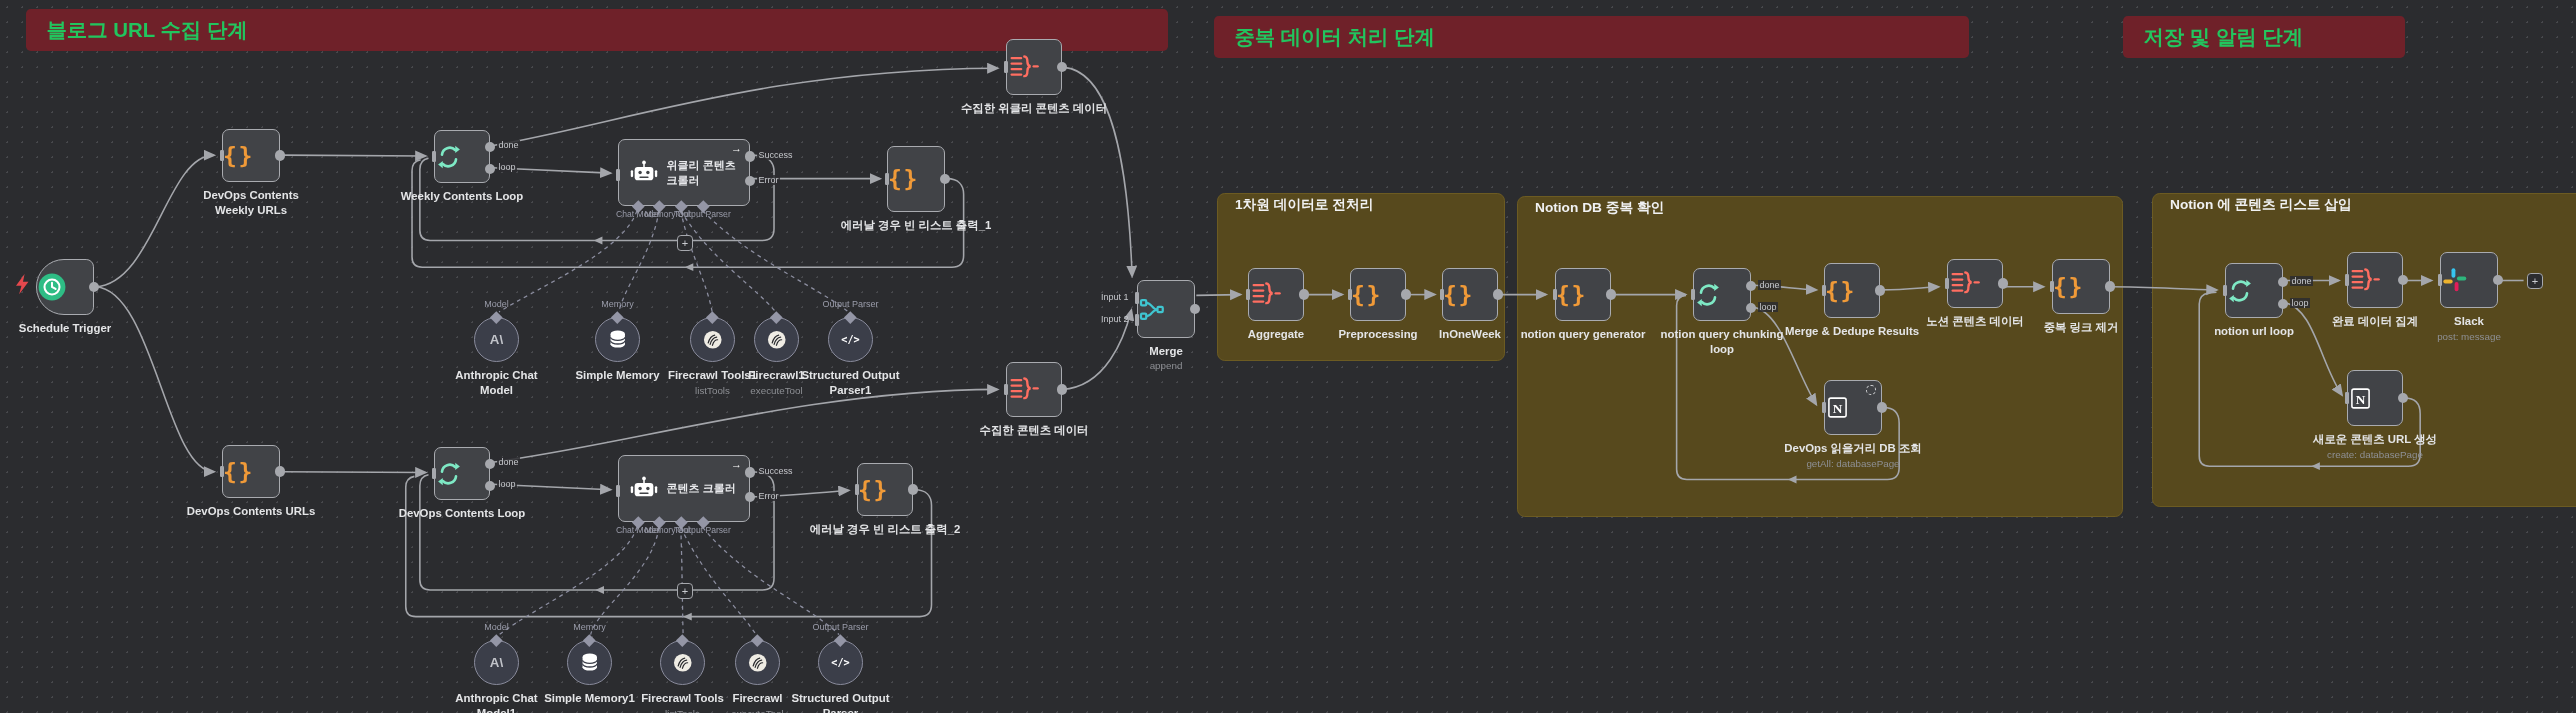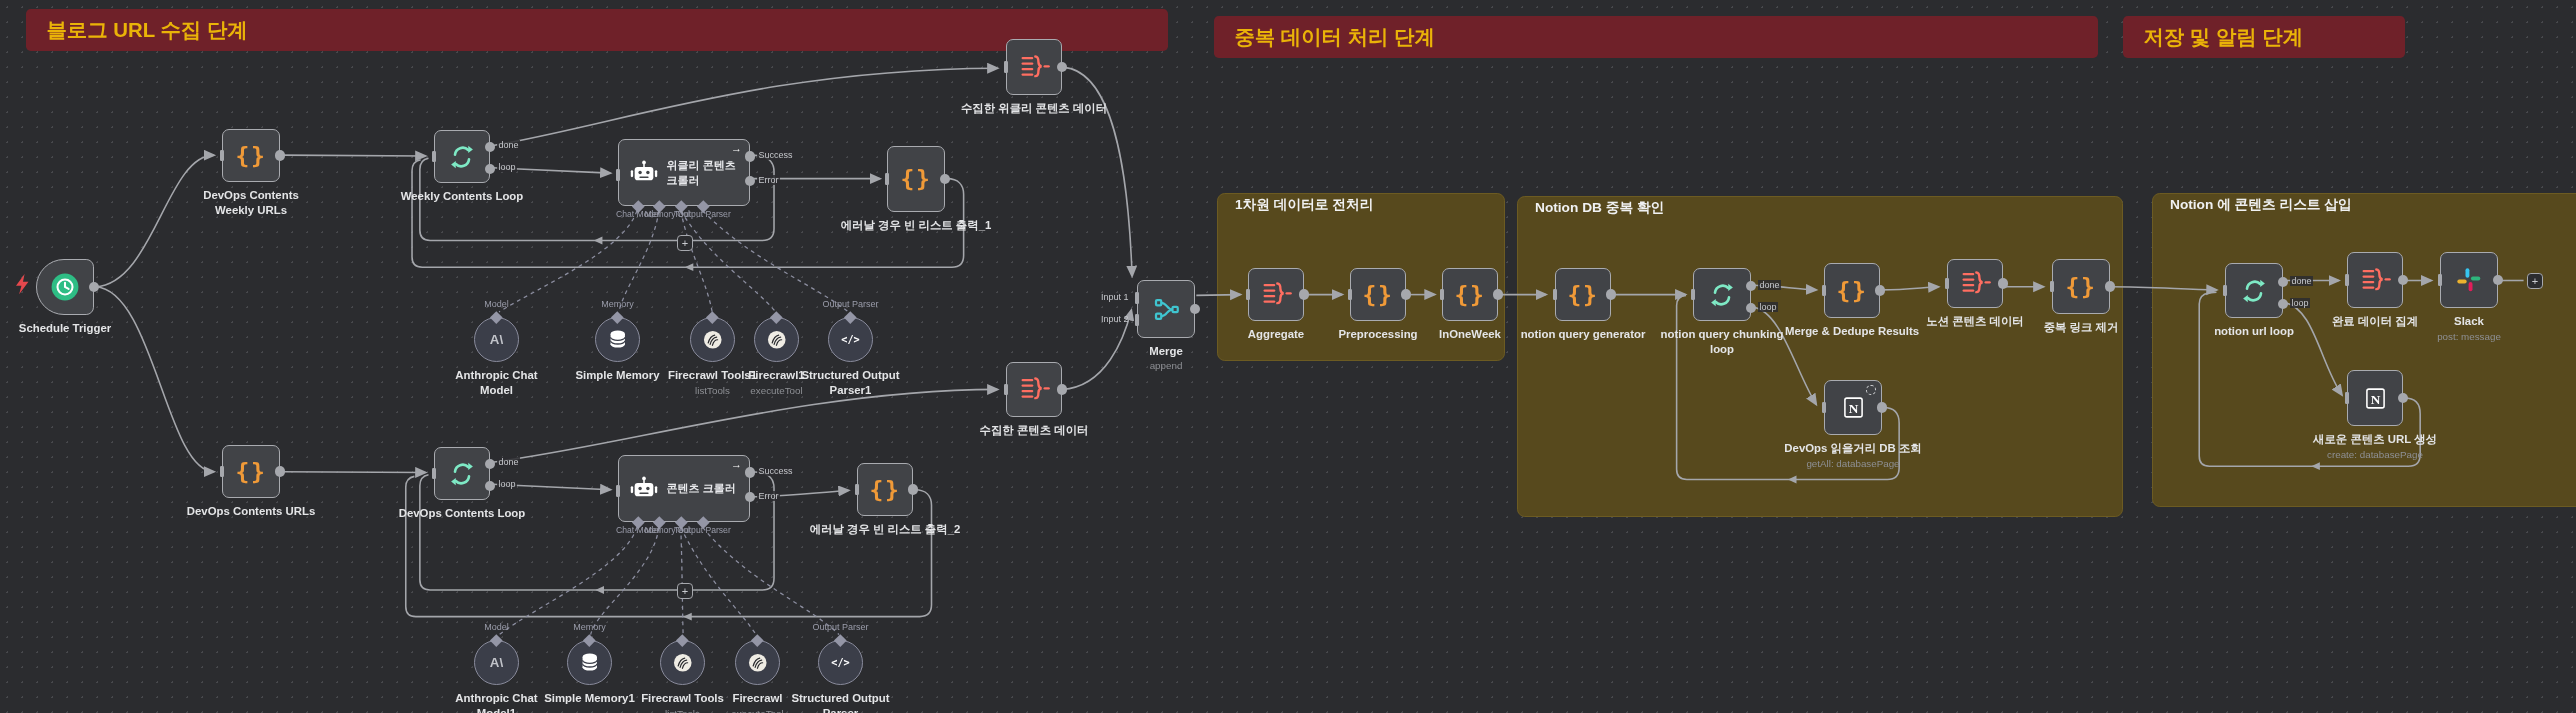--- a/index.html
+++ b/index.html
@@ -4,26 +4,26 @@
 <style>
   html,body{margin:0;padding:0;}
   body{
     width:2576px;height:713px;position:relative;overflow:hidden;
     background-color:#2b2c2f;
     background-image:radial-gradient(circle,#47484c 1px,transparent 1px);
     background-size:15px 15px;
     font-family:"Liberation Sans",sans-serif;
   }
   .banner{position:absolute;background:#6f2129;border-radius:4.7px;display:flex;align-items:center;
-    padding-left:20.4px;color:#eab308;font-weight:700;font-size:20.4px;box-sizing:border-box;z-index:1;}
+    padding-left:20.4px;color:#22c55e;font-weight:700;font-size:20.4px;box-sizing:border-box;z-index:1;}
   .zone{position:absolute;background:#57491d;border:0.8px solid #6c5b22;border-radius:7.8px;box-sizing:border-box;z-index:1;}
   .zone-t{position:absolute;top:2px;left:17px;color:#f0f1f2;font-weight:700;font-size:13.7px;white-space:nowrap;}
   #edges{position:absolute;left:0;top:0;z-index:2;}
   .n{position:absolute;background:#414347;border:1.4px solid #a9abb0;border-radius:7px;box-sizing:border-box;
-    display:flex;align-items:center;justify-content:center;z-index:3;}
+    display:flex;align-items:center;z-index:3;}
   .circle{position:absolute;width:45px;height:45px;border-radius:50%;background:#3b3e49;border:1.3px solid #898b9c;
     box-sizing:border-box;display:flex;align-items:center;justify-content:center;z-index:3;}
   .lbl{position:absolute;top:calc(100% + 7px);left:50%;transform:translateX(-50%);color:#e4e5e7;
     font-size:11.4px;font-weight:600;text-align:center;white-space:pre;line-height:1.3;}
   .sub{position:absolute;top:calc(100% + 23.5px);left:50%;transform:translateX(-50%);color:#8e9095;
     font-size:9.8px;font-weight:400;white-space:nowrap;}
   .od{position:absolute;width:10.2px;height:10.2px;border-radius:50%;background:#a6a8ad;right:-5.9px;top:calc(50% - 5.1px);}
   .ib{position:absolute;width:3.9px;height:11.8px;background:#a6a8ad;left:-3.1px;top:calc(50% - 5.9px);border-radius:1.2px;}
   .pl{position:absolute;left:calc(100% + 7.8px);color:#c6c8cc;font-size:9px;background:rgba(43,44,47,.85);
     padding:0 1.6px;white-space:nowrap;}
@@ -40,21 +40,21 @@
   .plus-chip{position:absolute;width:15.7px;height:15.7px;border:1.3px solid #a6a8ad;border-radius:3.9px;color:#c9cbcf;
     display:flex;align-items:center;justify-content:center;font-size:11px;background:#2b2c2f;box-sizing:border-box;z-index:4;}
   .spin{position:absolute;top:3.9px;right:4.7px;width:8.6px;height:8.6px;border:1.4px dashed #d6d7da;border-radius:50%;}
 </style>
 </head>
 <body>
 
 <div class="banner" style="left:26px;top:9.4px;width:1142px;height:42px;">
     <span>블로그 URL 수집 단계</span>
   </div>
-<div class="banner" style="left:1214px;top:15.7px;width:884px;height:42px;">
+<div class="banner" style="left:1214px;top:15.7px;width:755px;height:42px;">
     <span>중복 데이터 처리 단계</span>
   </div>
 <div class="banner" style="left:2123px;top:15.7px;width:282px;height:42px;">
     <span>저장 및 알림 단계</span>
   </div>
 
 <div class="zone" style="left:1217px;top:193px;width:288px;height:168px;">
     <div class="zone-t">1차원 데이터로 전처리</div>
   </div>
 <div class="zone" style="left:1517px;top:196px;width:606px;height:321px;">

